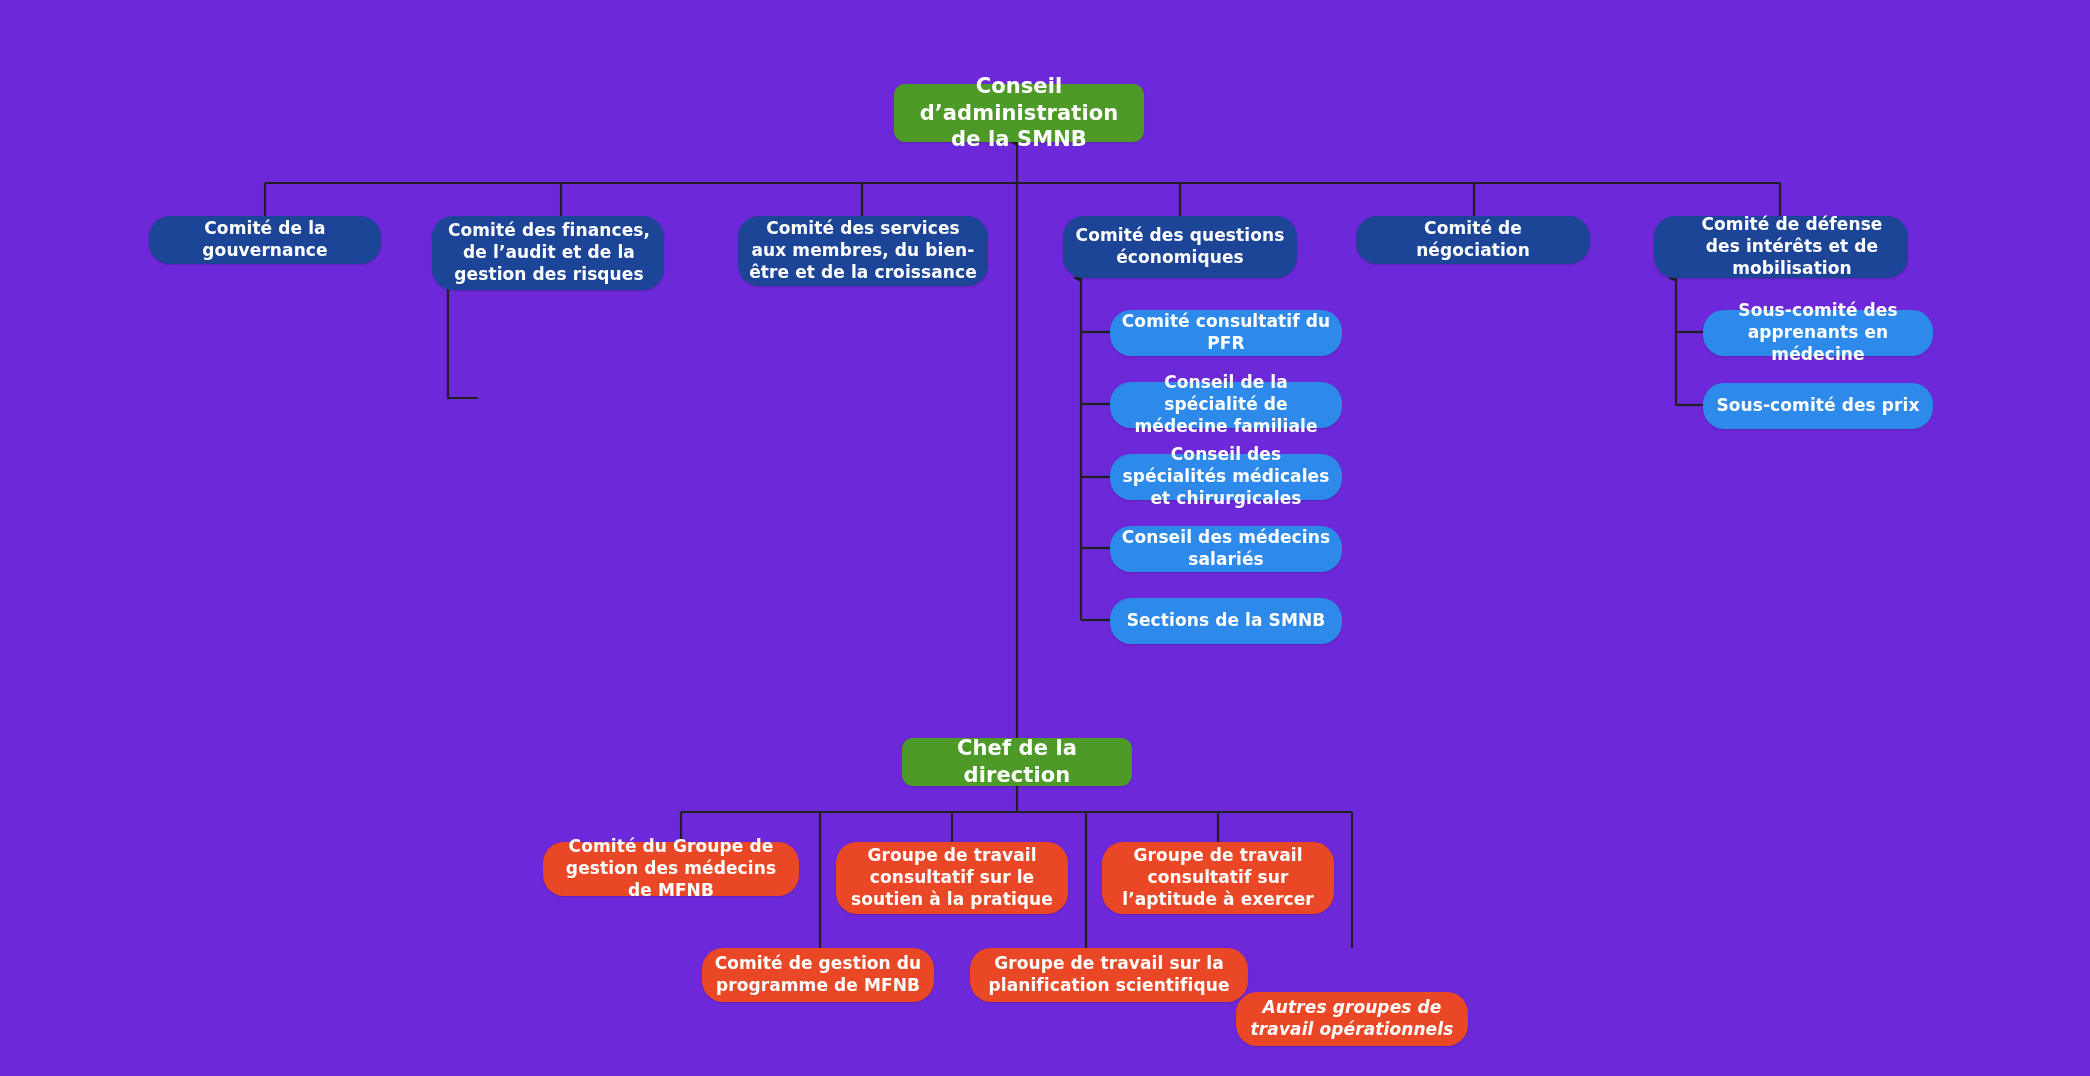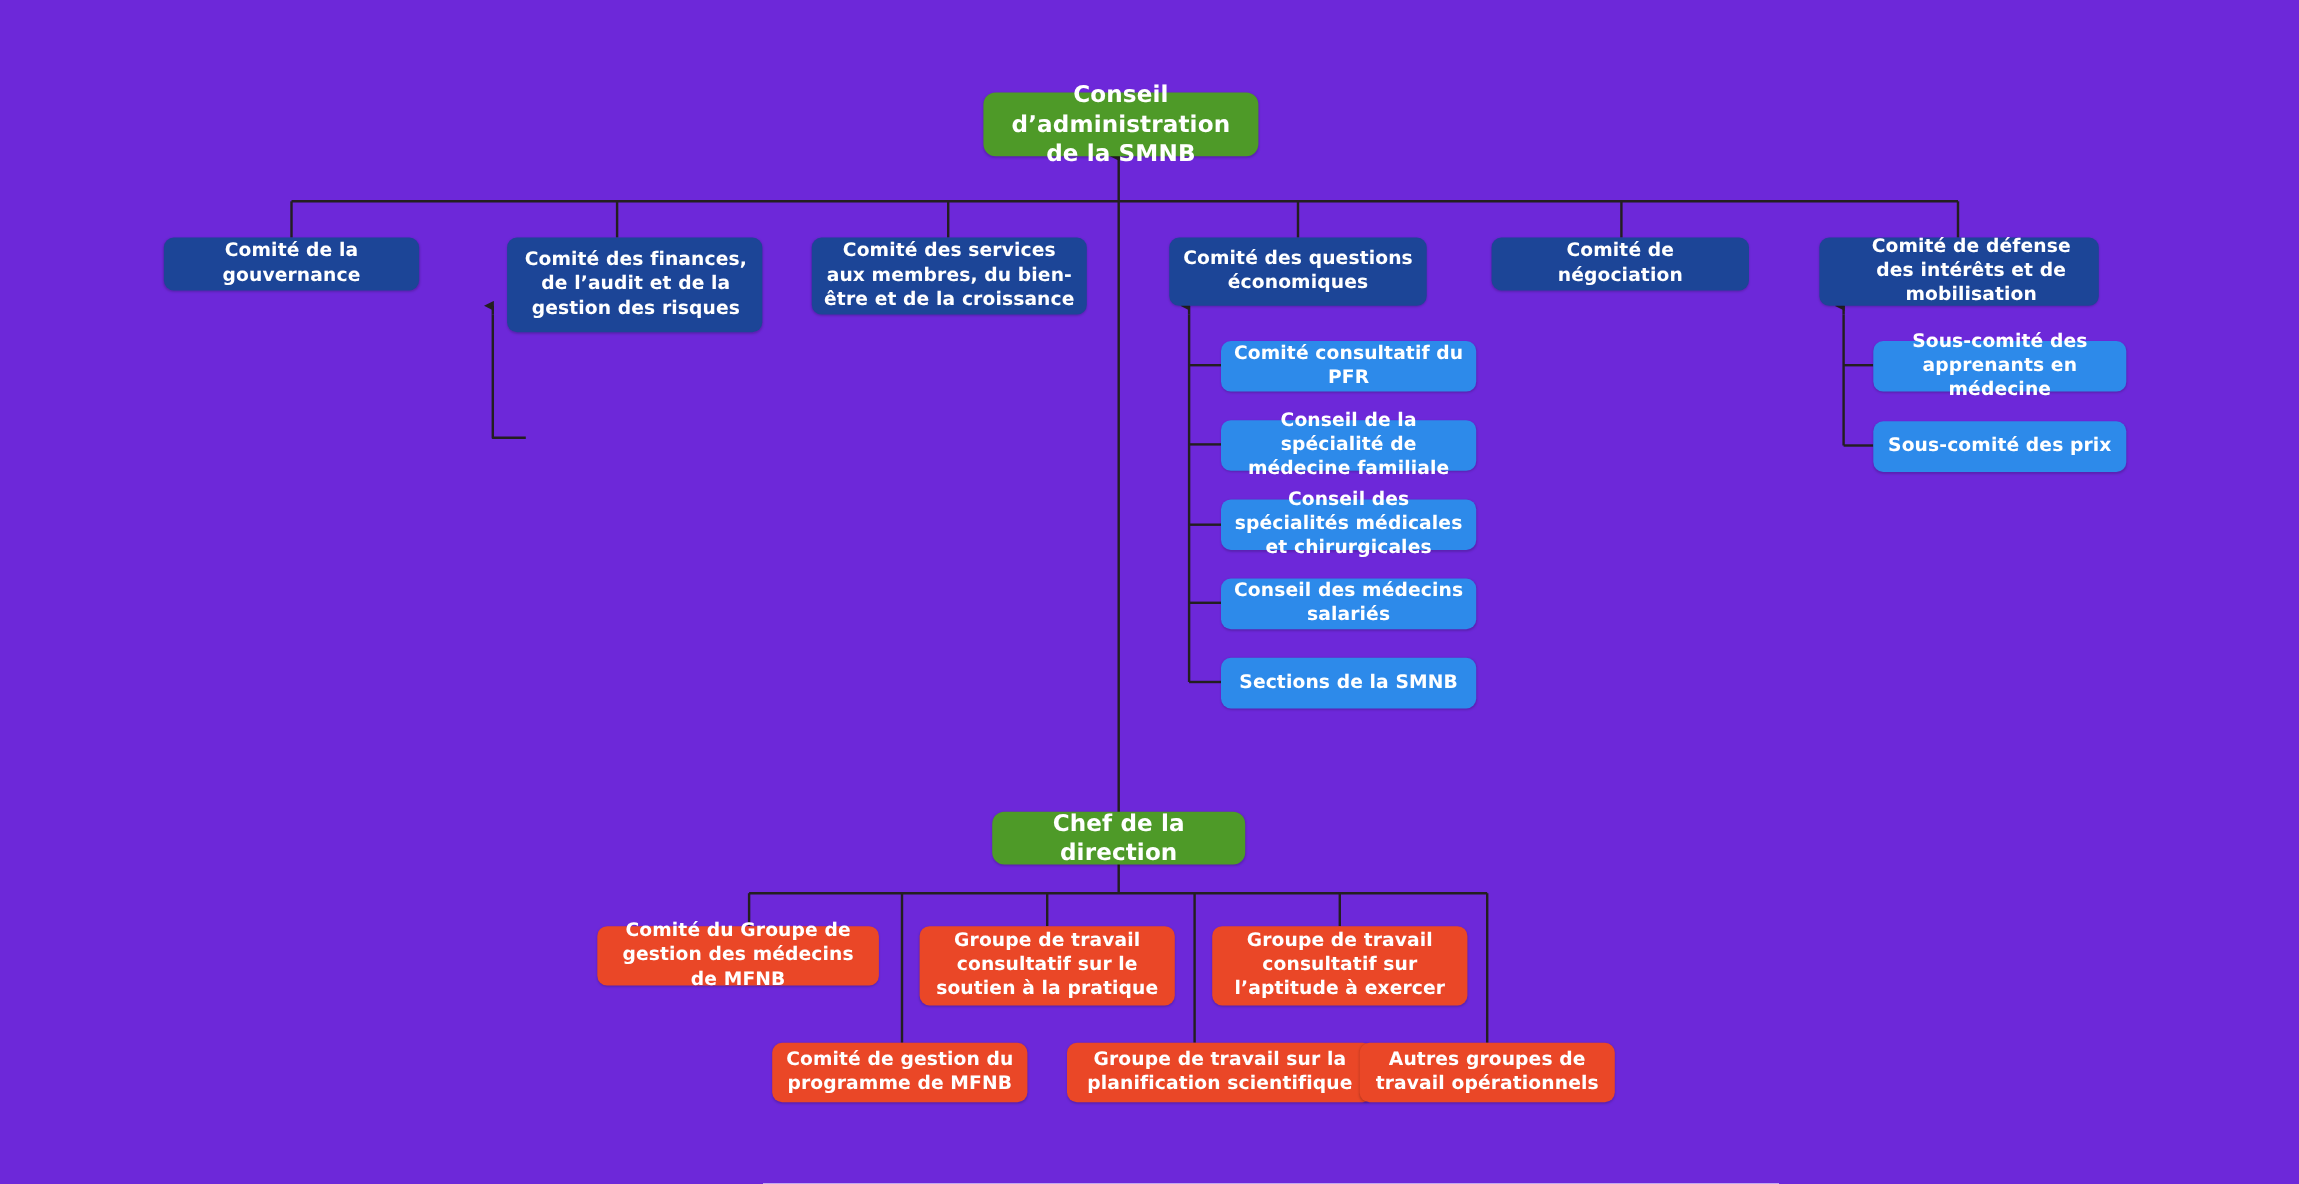--- a/index.html
+++ b/index.html
@@ -23,21 +23,21 @@
   }
   .node{
     position:absolute;
     box-sizing:border-box;
     display:flex;
     align-items:center;
     justify-content:center;
     text-align:center;
     color:#ffffff;
     font-weight:bold;
-    border-radius:9px;
+    border-radius:21px;
     padding:6px 10px;
     line-height:1.28;
     letter-spacing:.1px;
     z-index:2;
     box-shadow:0 1px 2px rgba(0,0,0,.18);
   }
   .node span{display:block;width:100%;}
   .green{background:#4e9a28;font-size:21px;border-radius:11px;}
   .navy{background:#1c4597;font-size:17px;}
   .lblue{background:#2d8aea;font-size:17px;}
@@ -101,21 +101,21 @@
     <span>
       <span>Conseil d’administration</span>
       <span>de la SMNB</span>
     </span>
   </div>
 
   <div class="node navy" style="left:149px; top:216px; width:232px; height:48px;">
     <span>Comité de la gouvernance</span>
   </div>
 
-  <div class="node navy" style="left:461px; top:216px; width:232px; height:86px;padding-left:12px;">
+  <div class="node navy" style="left:432px; top:216px; width:232px; height:74px;padding-left:12px;">
     <span>Comité des finances, de l’audit et de la gestion des risques</span>
   </div>
 
   <div class="node navy" style="left:738px; top:216px; width:250px; height:70px;">
     <span>Comité des services aux membres, du bien-être et de la croissance</span>
   </div>
 
   <div class="node navy" style="left:1063px; top:216px; width:234px; height:62px;">
     <span>Comité des questions économiques</span>
   </div>
@@ -174,17 +174,17 @@
   </div>
 
   <div class="node red" style="left:702px; top:948px; width:232px; height:54px;">
     <span>Comité de gestion du programme de MFNB</span>
   </div>
 
   <div class="node red" style="left:970px; top:948px; width:278px; height:54px;align-items:center;">
     <span>Groupe de travail sur la planification scientifique</span>
   </div>
 
-  <div class="node red" style="left:1236px; top:948px; width:232px; height:54px;">
+  <div class="node red" style="left:1236px; top:992px; width:232px; height:54px;font-style:italic;">
     <span>Autres groupes de travail opérationnels</span>
   </div>
 
 </div>
 
 </body></html>

